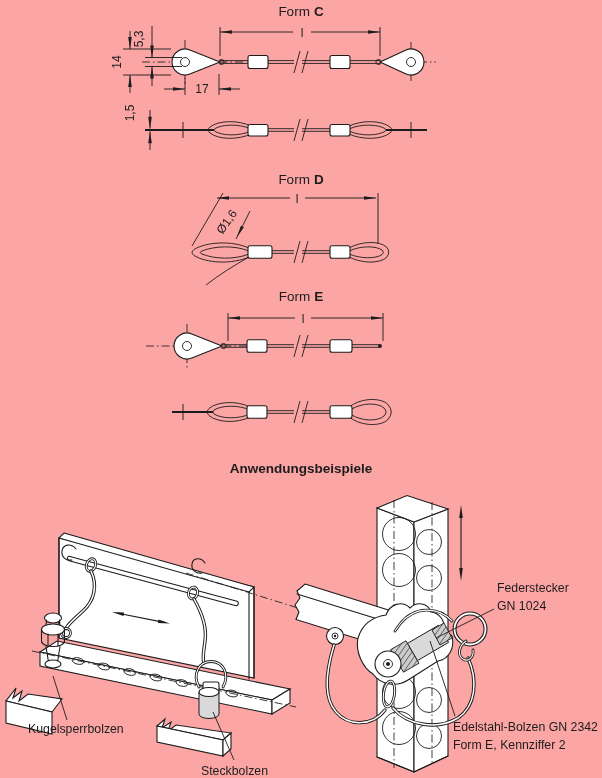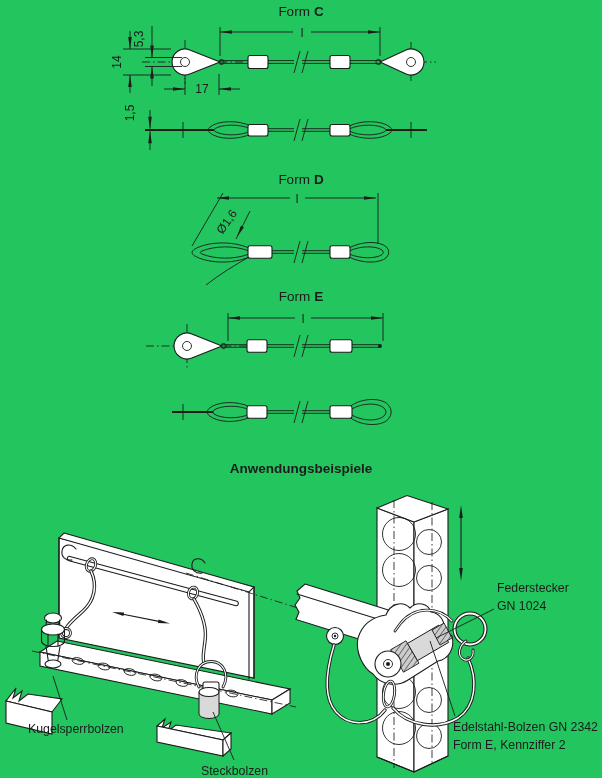--- a/index.html
+++ b/index.html
@@ -1,17 +1,17 @@
 <!DOCTYPE html>
 <html><head>
 <meta charset="utf-8">
 <style>
   html,body { margin:0; padding:0; background:#ffffff; }
   #page {
-    position:relative; width:602px; height:778px; background:#22c55e;
+    position:relative; width:602px; height:778px; background:#fca5a5;
     font-family:"Liberation Sans", sans-serif; overflow:hidden;
   }
   svg text { font-family:"Liberation Sans", sans-serif; fill:#1c1c1c; }
   .title  { font-size:13.5px; }
   .bold   { font-weight:bold; }
   .extitle{ font-size:13.5px; font-weight:bold; }
   .dimtxt { font-size:12px; }
   .lbl    { font-size:12.3px; }
   .ln   { stroke:#1c1c1c; stroke-width:1.1; fill:none; stroke-linecap:round; }
   .thin { stroke:#1c1c1c; stroke-width:0.9; fill:none; }

